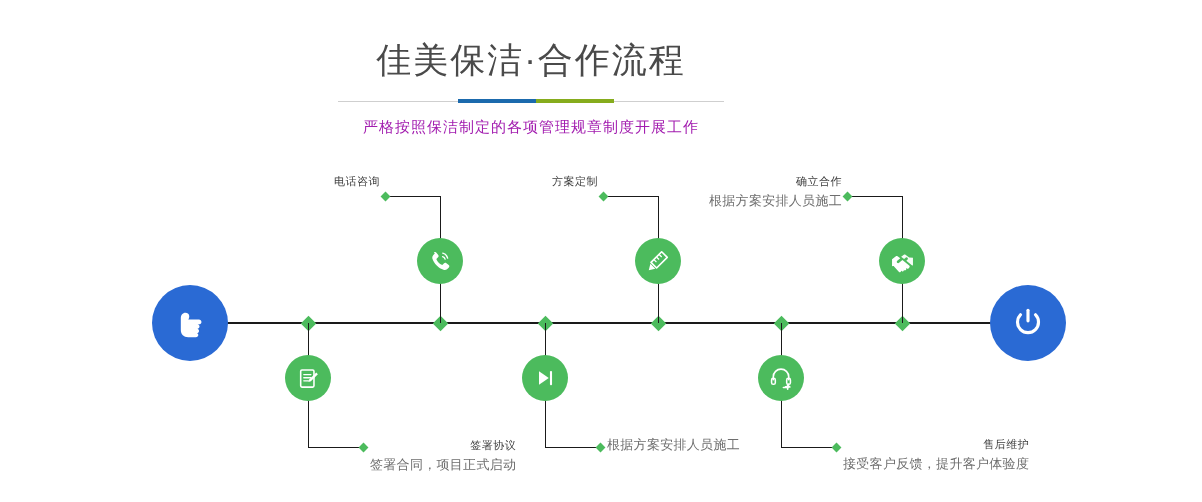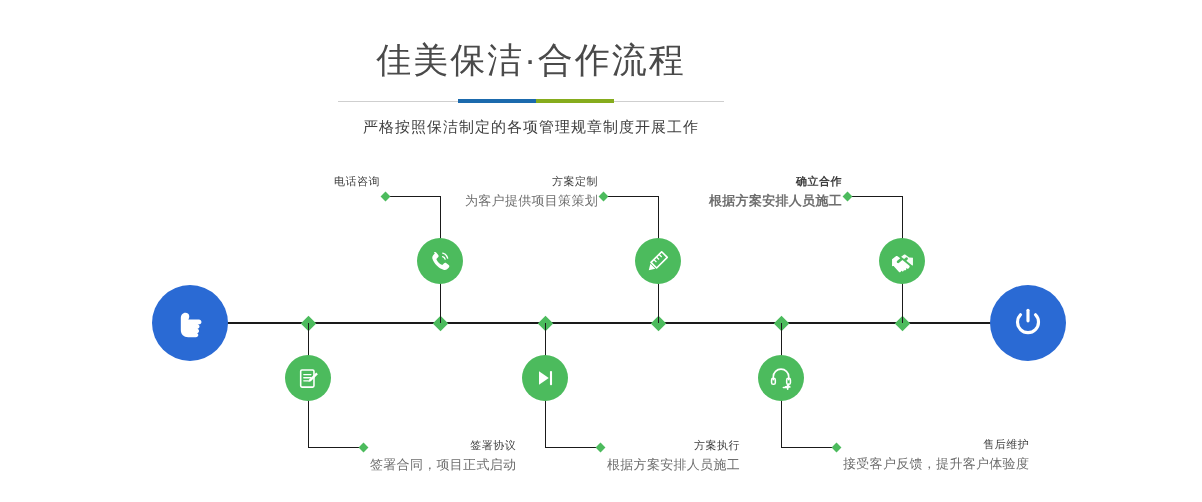--- a/index.html
+++ b/index.html
@@ -24,21 +24,21 @@
     font-weight: normal;
   }
   .rule-wrap { position: relative; width: 386px; height: 10px; margin: 20px auto 0 auto; }
   .rule-base {
     position: absolute; left: 0; top: 4px; width: 386px; height: 1px;
     background: #cfcfcf;
   }
   .rule-blue  { position: absolute; left: 120px; top: 2px; width: 78px; height: 4px; background: #1b6aad; }
   .rule-green { position: absolute; left: 198px; top: 2px; width: 78px; height: 4px; background: #86ac1d; }
   .subtitle {
-    font-size: 15px; color: #404040; margin-top: 11px; letter-spacing: 1px;
+    font-size: 15px; color: #a21caf; margin-top: 11px; letter-spacing: 1px;
   }
 
   
   .spine {
     position: absolute; left: 190px; top: 322px; width: 838px; height: 2px;
     background: #1a1a1a;
   }
   .endcap {
     position: absolute; border-radius: 50%;
     display: flex; align-items: center; justify-content: center;
@@ -162,21 +162,20 @@
     <div class="tipdiamond" style="left:52px; top:121px;"></div>
     <div class="bubble down" style="left:-23px; top:32px;">
       <span>
         <svg width="24" height="24" viewBox="0 0 32 32">
           <path fill="#ffffff" d="M8 7l13 9-13 9z"></path>
           <rect x="22.6" y="6.5" width="2.8" height="19" rx="1.2" fill="#ffffff"></rect>
         </svg>
       </span>
     </div>
     <div class="label down" style="left:62px; top:112px;">
-      <div class="lt">方案执行</div>
       <div class="ls">根据方案安排人员施工</div>
     </div>
   </div>
 
   <div class="node" style="left:658px; top:323px;">
     <div class="diamond"></div>
     <div class="vline" style="top:-127px; height:127px;"></div>
     <div class="hline" style="left:-55px; top:-127px; width:55px;"></div>
     <div class="tipdiamond" style="left:-58px; top:-130px;"></div>
     <div class="bubble up">
@@ -185,21 +184,20 @@
           <g fill="none" stroke="#ffffff" stroke-width="2" stroke-linejoin="round">
             <path d="M20.5 4.6l6.9 6.9-13.1 13.1-6.9-6.9z"></path>
           </g>
           <path fill="#ffffff" d="M6.6 19.3l6.1 6.1-8.1 2 2-8.1z"></path>
           <path fill="none" stroke="#ffffff" stroke-width="1.6" d="M17.3 7.8l3.2 3.2M14.1 11l3.2 3.2M10.9 14.2l3.2 3.2"></path>
         </svg>
       </span>
     </div>
     <div class="label up" style="left:-265px; top:-152px; width:205px;">
       <div class="lt">方案定制</div>
-      <div class="ls">为客户提供项目策策划</div>
     </div>
   </div>
 
   <div class="node" style="left:781px; top:323px;">
     <div class="diamond"></div>
     <div class="vline" style="top:0px; height:124px;"></div>
     <div class="hline" style="left:0px; top:124px; width:55px;"></div>
     <div class="tipdiamond" style="left:52px; top:121px;"></div>
     <div class="bubble down" style="left:-23px; top:32px;">
       <span>
@@ -224,19 +222,19 @@
     <div class="hline" style="left:-55px; top:-127px; width:55px;"></div>
     <div class="tipdiamond" style="left:-58px; top:-130px;"></div>
     <div class="bubble up">
       <span>
         <svg width="27" height="27" viewBox="0 0 32 32">
           <path fill="#ffffff" d="M3.6 13.2l4.6-3.4c.6-.4 1.3-.4 1.9 0l3.3 2.3-3.6 3c-.7.6-.8 1.6-.2 2.3.6.7 1.6.8 2.3.2l4-3.3 8 6.4c.8.6.9 1.8.2 2.5l-1 1c-.5.5-1.3.6-1.9.2l-1.2-.8.2.3c.5.7.4 1.7-.3 2.3-.7.5-1.6.4-2.2-.2l-.4-.5.1.2c.4.7.2 1.6-.5 2-.7.5-1.6.3-2.1-.3l-.5-.6c.2.6 0 1.3-.6 1.7-.7.4-1.6.2-2.1-.5L6 21.9c-.3-.4-.8-.6-1.3-.5l-1.1.2V13.2z"></path>
           <path fill="#ffffff" d="M28.4 11.6v9.1l-1.3-.3-6.6-5.3 1.3-1.1c.7-.6.8-1.6.2-2.3-.6-.7-1.6-.8-2.3-.2l-1.8 1.5-3.5-2.5 3.2-2.4c.6-.4 1.3-.4 1.9 0l4.4 3.2 4.5.3z" opacity="0.95"></path>
         </svg>
       </span>
     </div>
-    <div class="label up" style="left:-265px; top:-152px; width:205px;font-weight:bold;">
+    <div class="label up" style="left:-265px; top:-152px; width:205px;">
       <div class="lt">确立合作</div>
       <div class="ls">根据方案安排人员施工</div>
     </div>
   </div>
 
 </div>
 
 </body></html>

